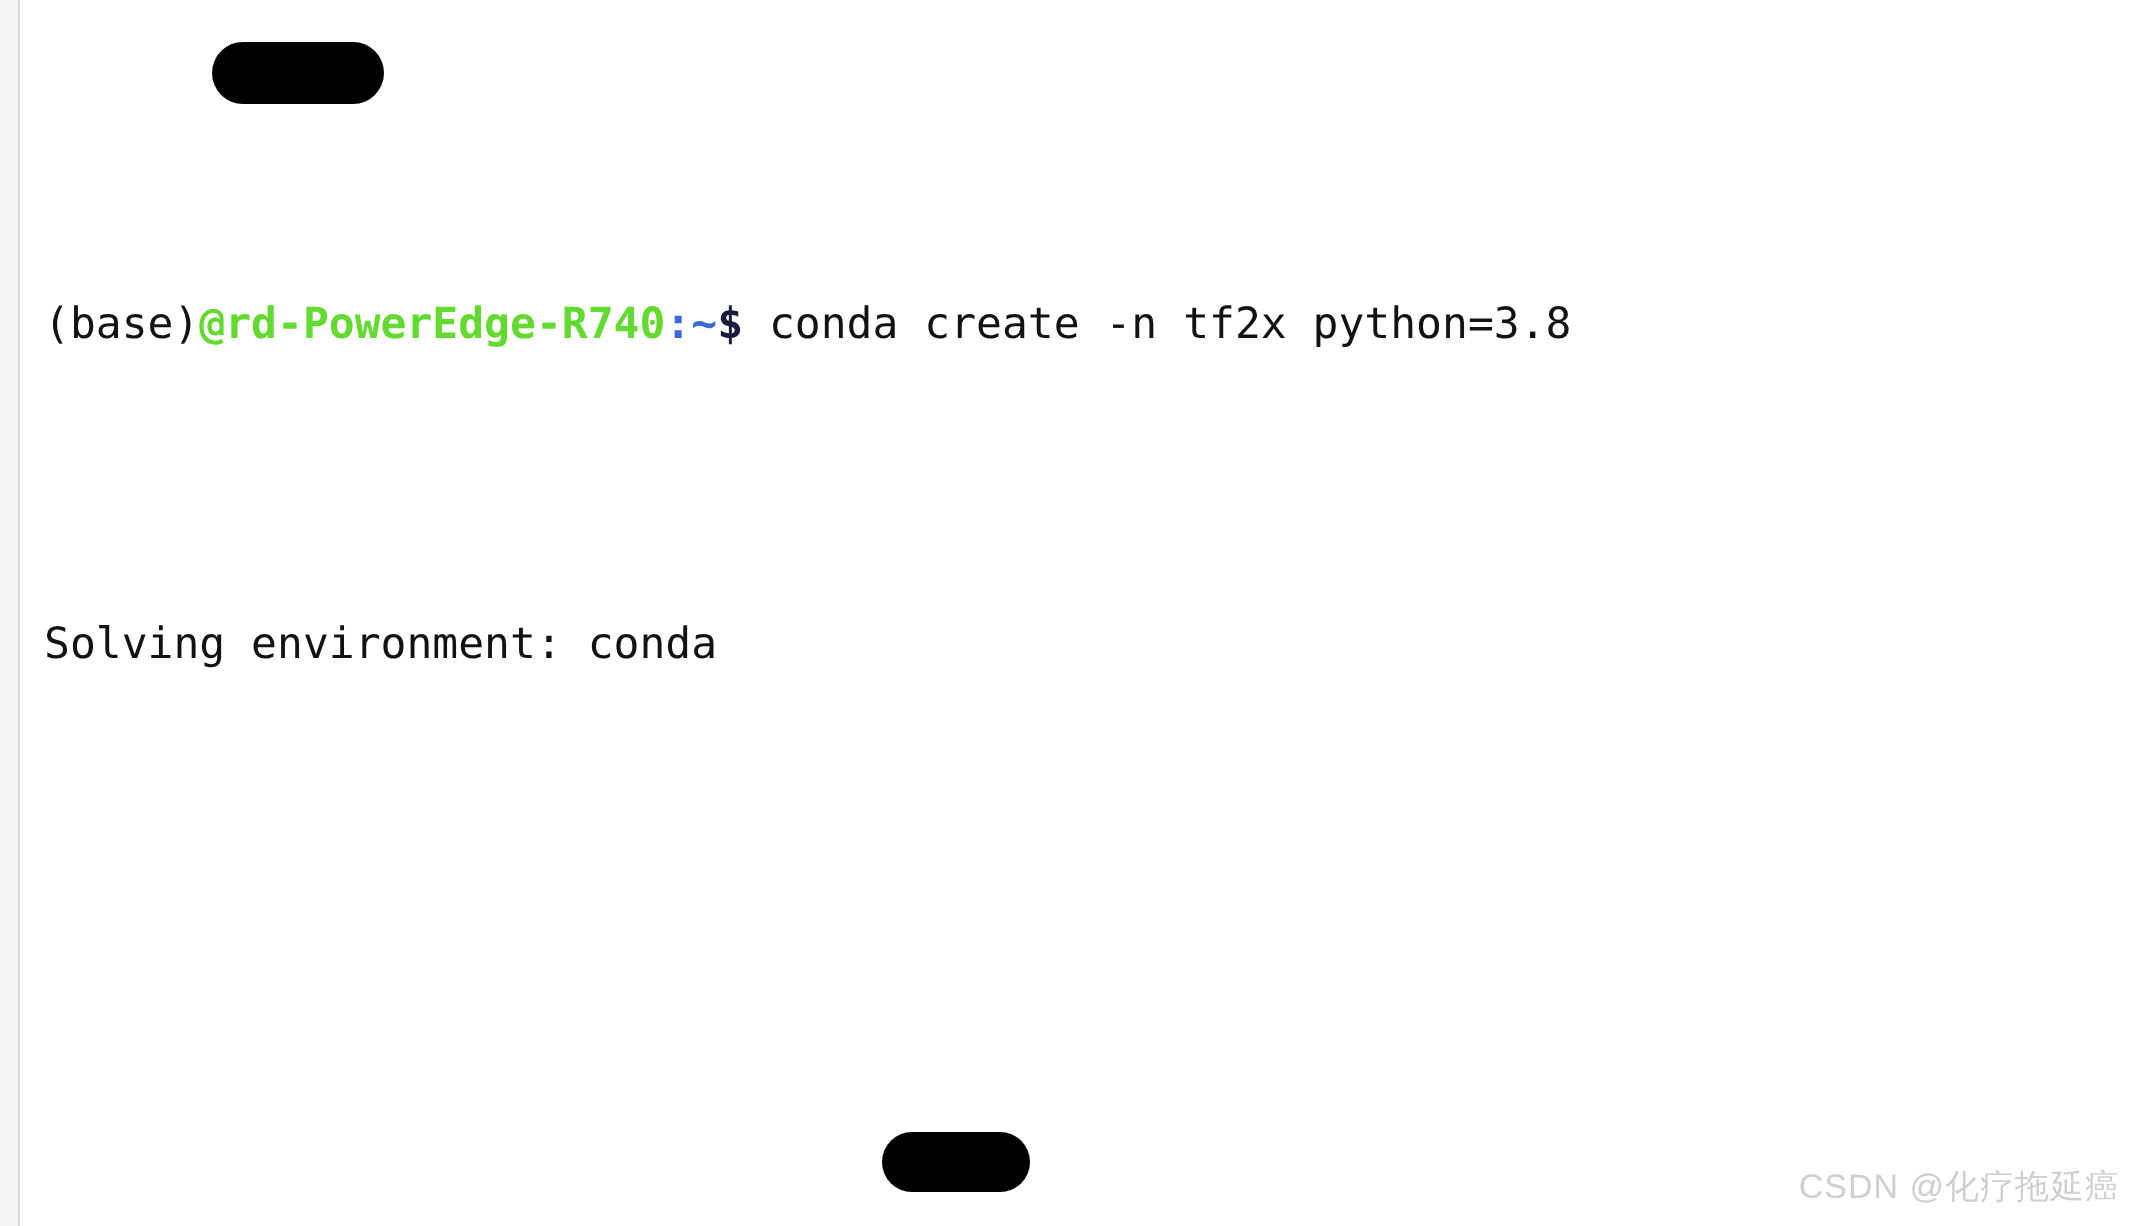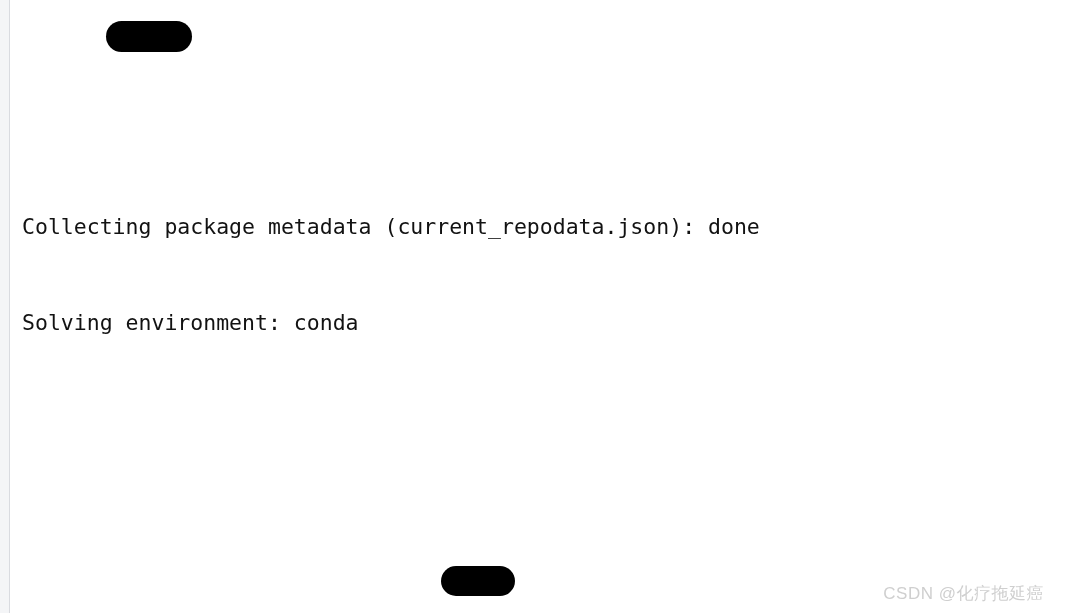--- a/index.html
+++ b/index.html
@@ -80,43 +80,43 @@
   #redaction-user-path {
     left: 441px;
     top: 566px;
     width: 74px;
     height: 30px;
   }
 
   
   #watermark {
     position: absolute;
-    right: 28px;
+    right: 12px;
     bottom: 8px;
     font-family: "Liberation Sans", "DejaVu Sans", sans-serif;
     font-size: 17px;
     color: #cfcfcf;
     letter-spacing: 0.5px;
     white-space: nowrap;
   }
 </style>
 </head>
 <body>
 
 <div id="screen">
 
   <div id="gutter-fill"></div>
   <div id="gutter-line"></div>
 
   <div id="terminal">
 
     
+    <div class="line"><span class="seg c-default">(base)</span><span class="seg c-default"></span><span class="seg c-host">@rd-PowerEdge-R740</span><span class="seg c-path">:~</span><span class="seg c-prompt-sym">$</span><span class="seg c-default"> conda create -n tf2x python=3.8</span></div>
 
     
-    <div class="line">Collecting package metadata (current_repodata.json): done</div>
     <div class="line">Solving environment: conda</div>
     <div class="line blank"></div>
     <div class="line blank"></div>
     
     
     
     
     
     
     

